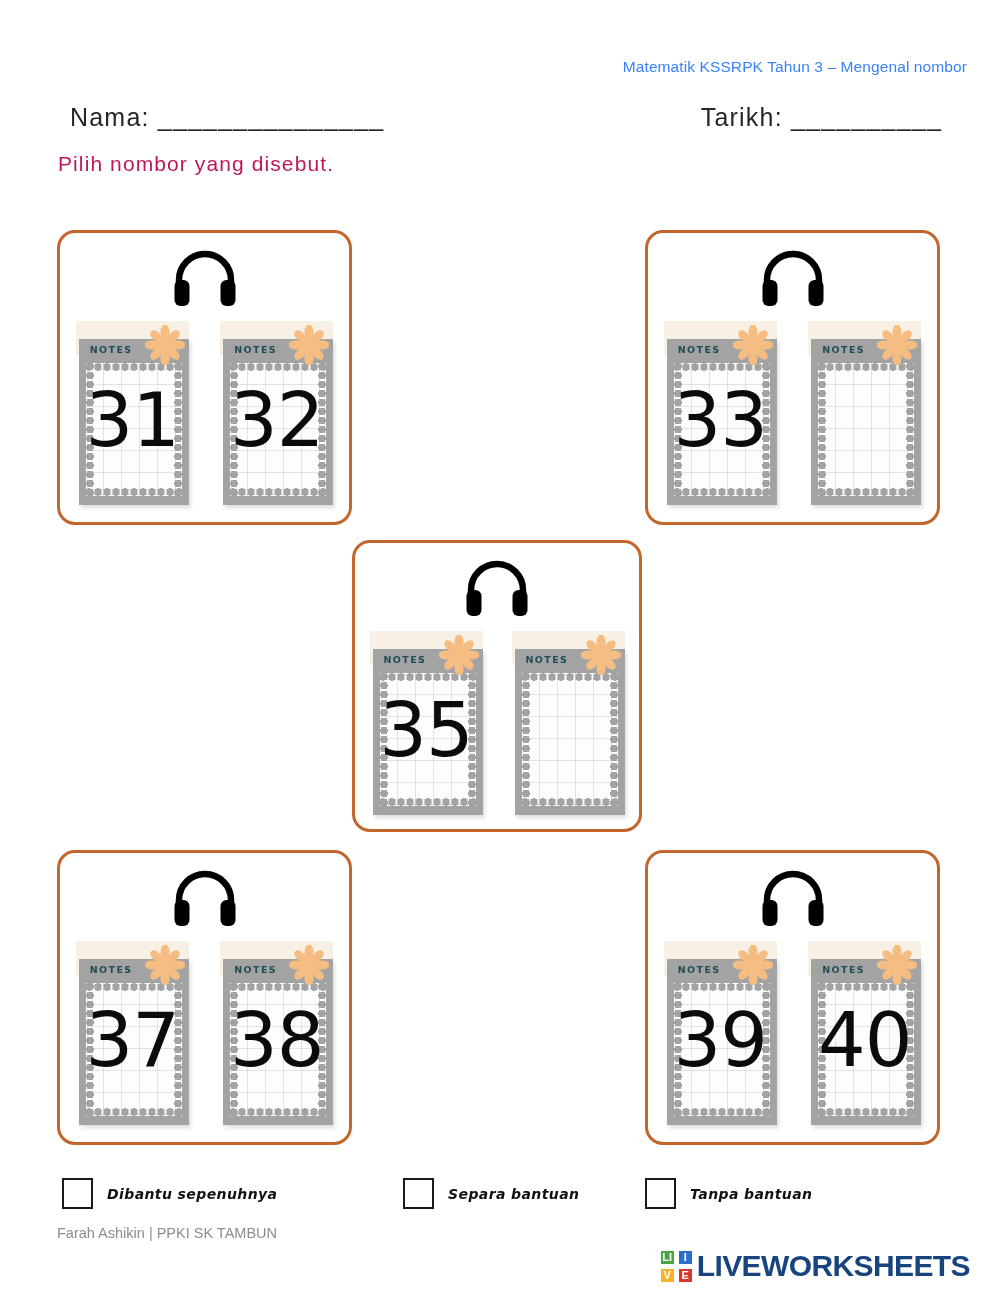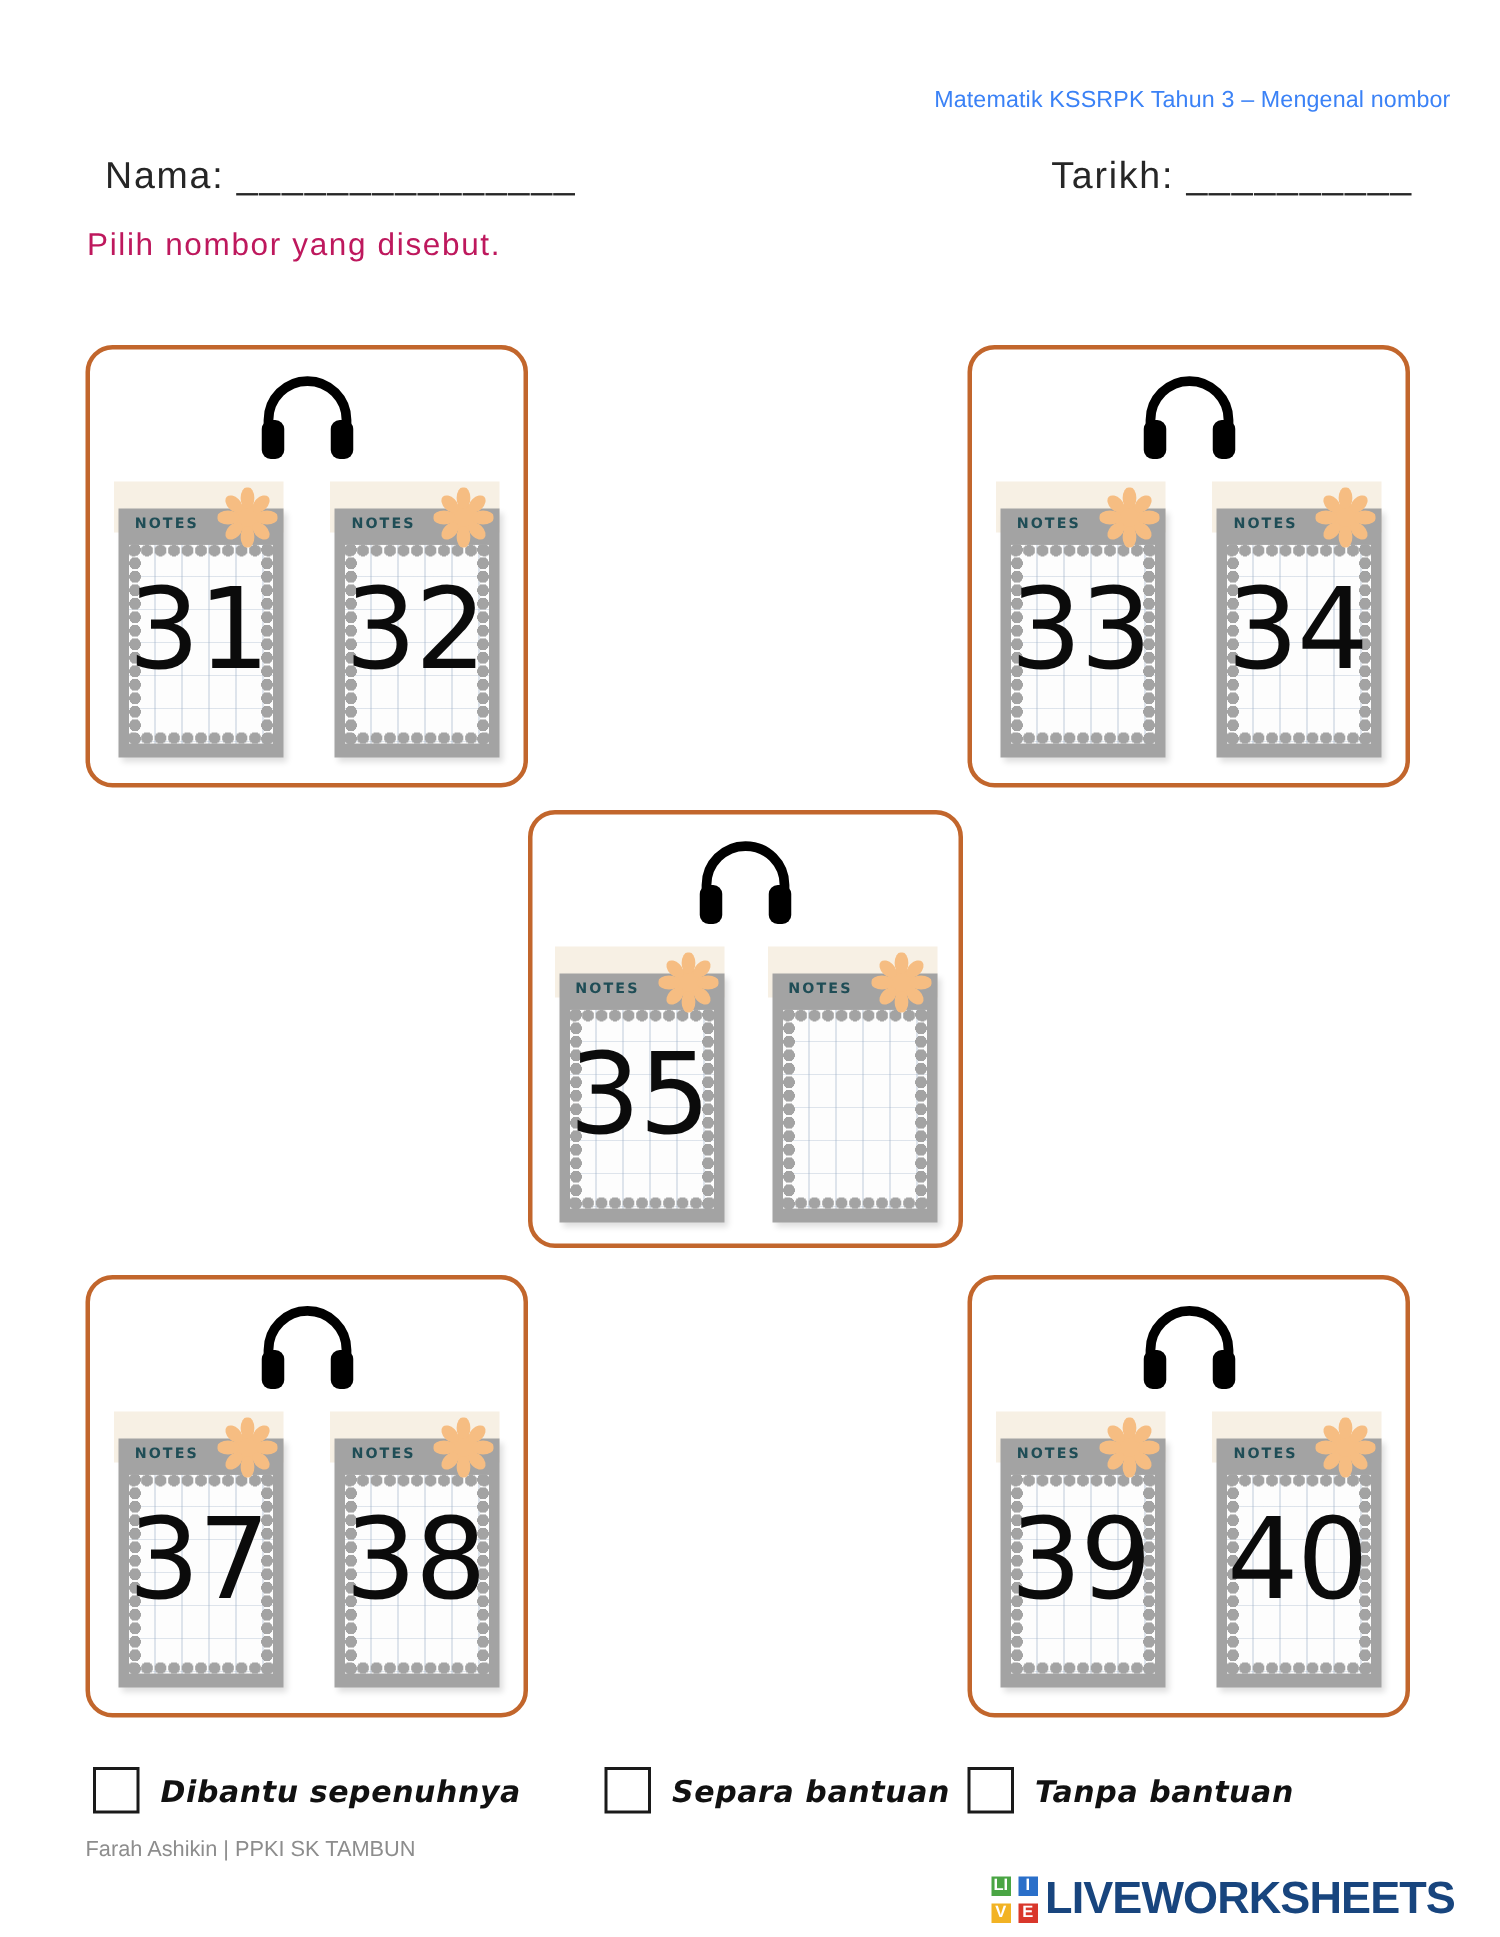--- a/index.html
+++ b/index.html
@@ -185,21 +185,21 @@
     width: 31px;
     height: 31px;
     border: 2px solid #1a1a1a;
     background: #fff;
     flex: none;
   }
   .assess-label {
     font-family: "DejaVu Sans", sans-serif;
     font-style: italic;
     font-weight: 700;
-    font-size: 20px;
+    font-size: 14px;
     color: #111;
     letter-spacing: .4px;
     white-space: nowrap;
   }
 
   
   .footer-credit {
     position: absolute;
     left: 57px;
     top: 1225px;
@@ -343,21 +343,20 @@
         <ellipse cx="20" cy="7" rx="4.6" ry="7.4"></ellipse>
             <ellipse cx="20" cy="33" rx="4.6" ry="7.4"></ellipse>
         <ellipse cx="7" cy="20" rx="7.4" ry="4.6"></ellipse>
             <ellipse cx="33" cy="20" rx="7.4" ry="4.6"></ellipse>
         <ellipse cx="11" cy="11" rx="4.4" ry="6.8" transform="rotate(-45 11 11)"></ellipse>
         <ellipse cx="29" cy="11" rx="4.4" ry="6.8" transform="rotate(45 29 11)"></ellipse>
         <ellipse cx="11" cy="29" rx="4.4" ry="6.8" transform="rotate(45 11 29)"></ellipse>
         <ellipse cx="29" cy="29" rx="4.4" ry="6.8" transform="rotate(-45 29 29)"></ellipse>
           </g>
       </svg>
-      <span class="note-number">34</span>
     </div>
   </div>
 </div>
 
 <div class="card card-3">
   <svg class="headphone" viewBox="0 0 66 58">
     <path d="M7 44 V30 a26 26 0 0 1 52 0 V44" fill="none" stroke="#000" stroke-width="6.5" stroke-linecap="round"></path>
     <rect x="2.5" y="30" width="15" height="26" rx="6" fill="#000"></rect>
     <rect x="48.5" y="30" width="15" height="26" rx="6" fill="#000"></rect>
   </svg>

